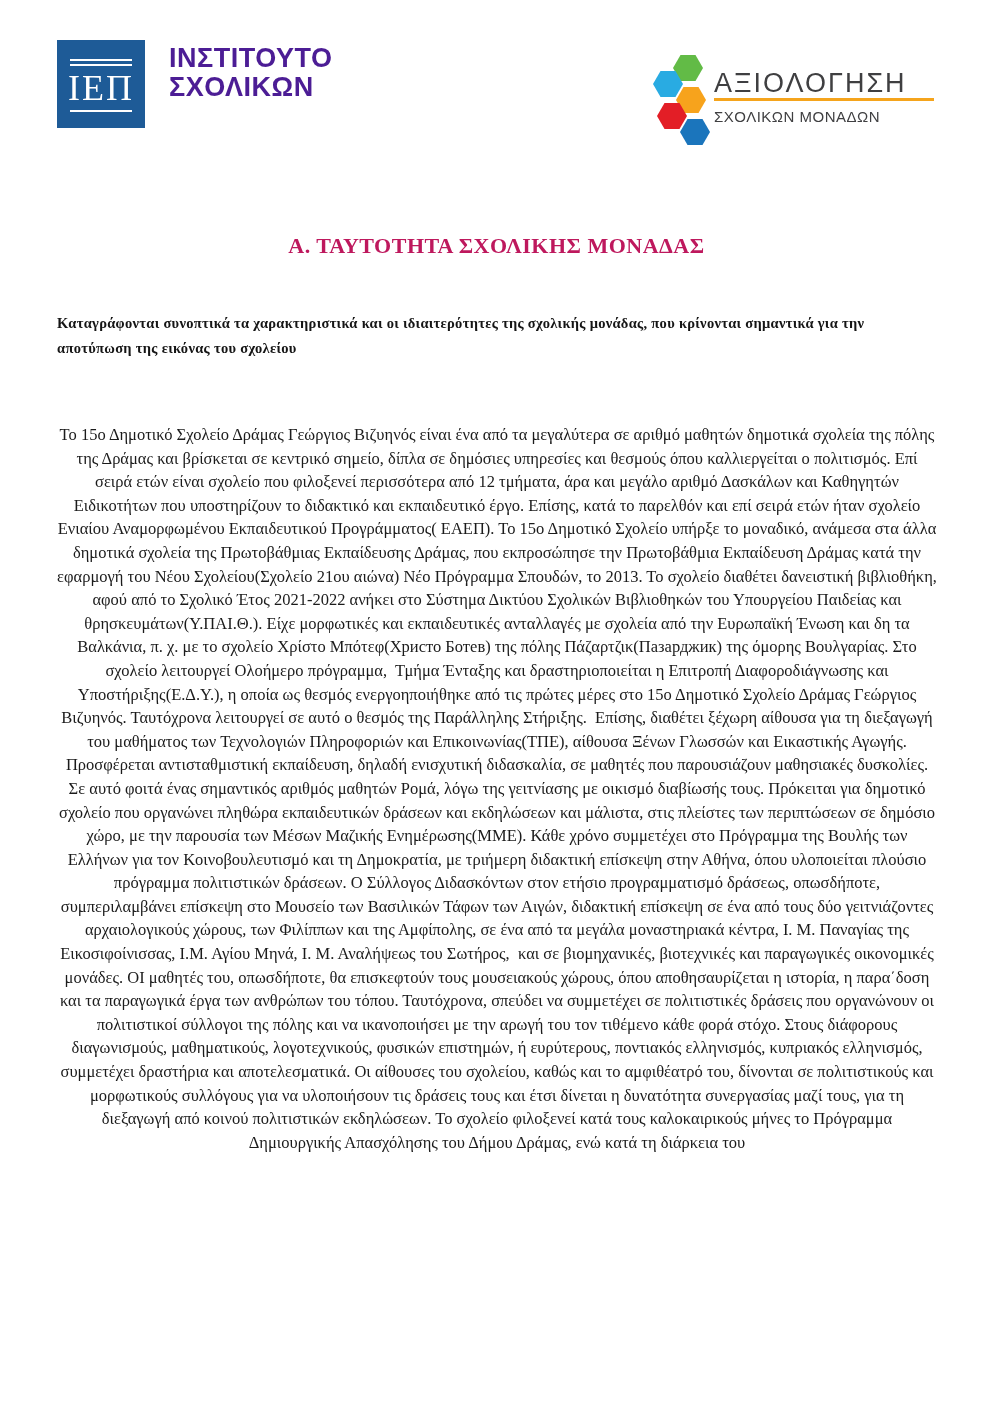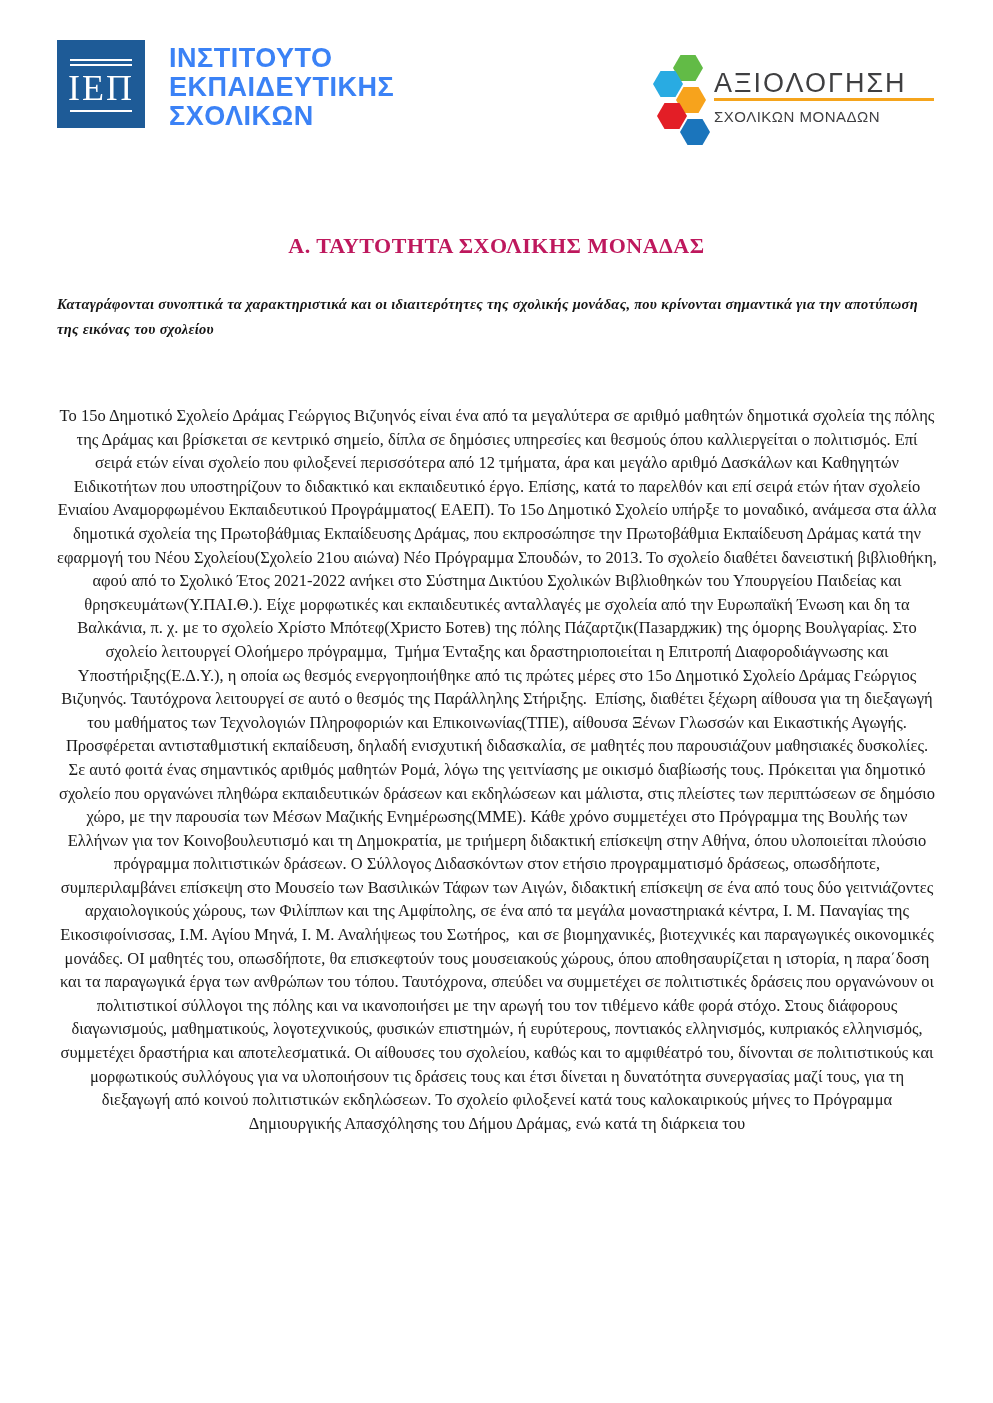--- a/index.html
+++ b/index.html
@@ -74,29 +74,28 @@
   }
   .section-heading {
     margin-top: 70px;
     text-align: center;
     font-weight: bold;
     font-size: 22px;
     letter-spacing: 0.5px;
     color: #be185d;
   }
   .section-intro {
-    margin: 33px 57px 0 57px;
+    margin: 52px 57px 0 57px;
     font-weight: bold;
     font-size: 14.5px;
     line-height: 25px;
     letter-spacing: 0.3px;
     text-align: left;
     white-space: pre-wrap;
     color: #151515;
-    font-style: italic;
   }
   .body-text {
     margin: 62px 56px 0 57px;
     font-size: 16.5px;
     line-height: 23.6px;
     text-align: center;
     white-space: pre-wrap;
     color: #1b1b1b;
   }
 </style>
@@ -106,23 +105,22 @@
 <div class="page">
 
   <header class="header">
 
     <div class="iep-logo">
       <div class="iep-mark" style="background-color: rgb(30, 91, 151);">
         <div class="iep-rule top"></div>
         <div class="iep-acronym">ΙΕΠ</div>
         <div class="iep-rule bottom"></div>
       </div>
-      <div class="iep-text" style="color: #3b82f6;">
+      <div class="iep-text" style="color: #4c1d95;">
         <div>ΙΝΣΤΙΤΟΥΤΟ</div>
-        <div>ΕΚΠΑΙΔΕΥΤΙΚΗΣ</div>
         <div>ΣΧΟΛΙΚΩΝ</div>
       </div>
     </div>
 
     <div class="eval-logo">
       <div class="hex-cluster">
         <span class="hex hex-green" style="background-color: rgb(98, 187, 70);"></span>
         <span class="hex hex-cyan" style="background-color: rgb(41, 171, 226);"></span>
         <span class="hex hex-orange" style="background-color: rgb(247, 163, 28);"></span>
         <span class="hex hex-red" style="background-color: rgb(227, 30, 38);"></span>

